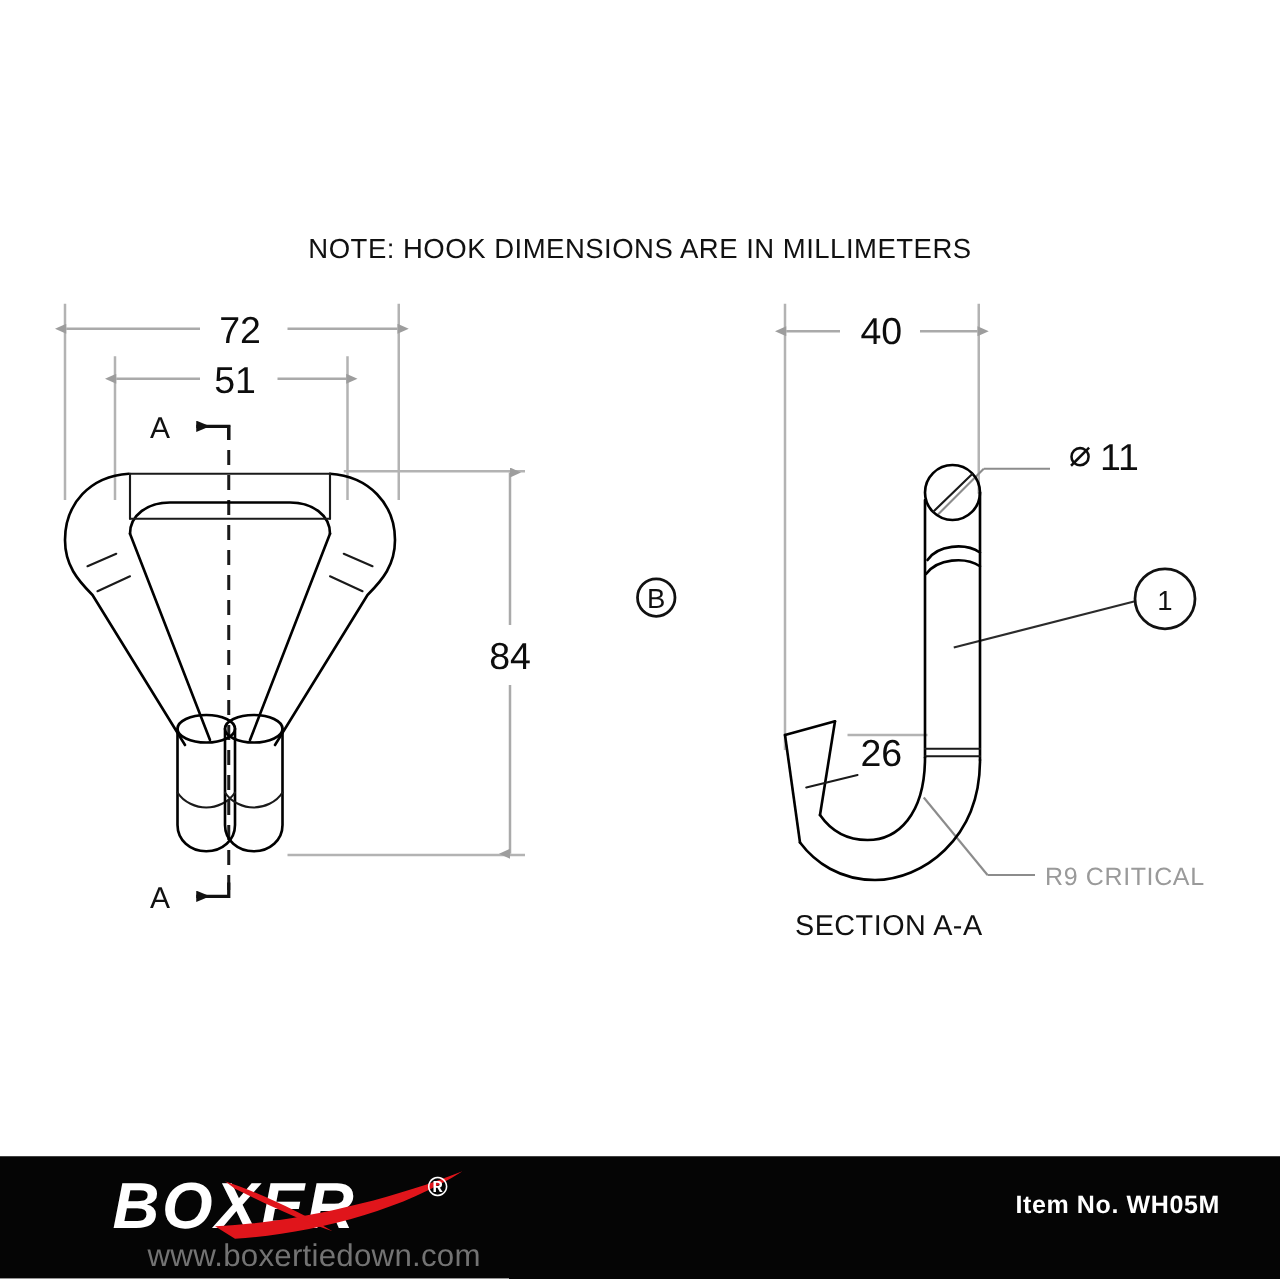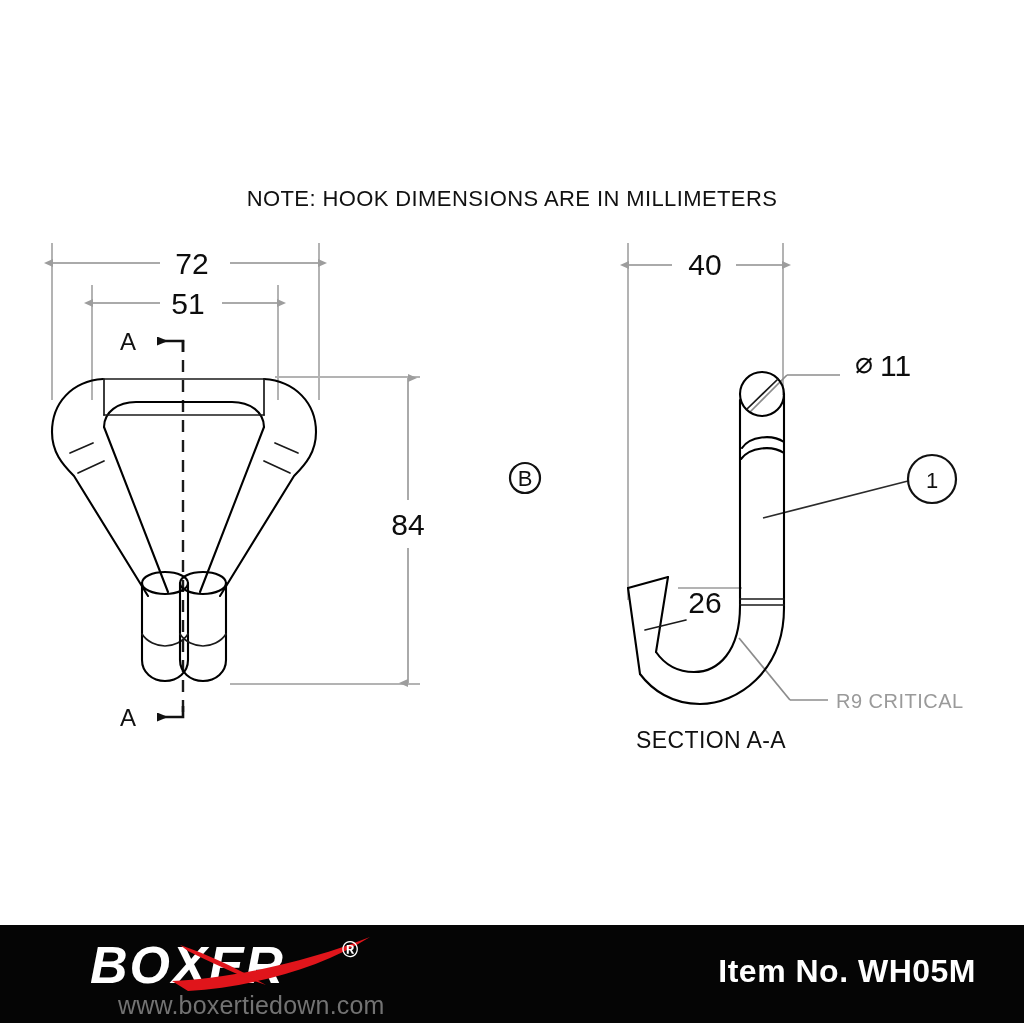--- a/index.html
+++ b/index.html
@@ -162,21 +162,21 @@
     font-size: 25px;
     color: #737373;
     letter-spacing: 0.2px;
     white-space: nowrap;
   }
   #item-no {
     position: absolute;
     right: 48px;
     top: 28px;
     font-family: "Liberation Sans", sans-serif;
-    font-size: 32px;
+    font-size: 20px;
     font-weight: bold;
     color: #ffffff;
     letter-spacing: 0.5px;
     white-space: nowrap;
   }
 </style>
 </head>
 <body>
 
 <div id="page">

